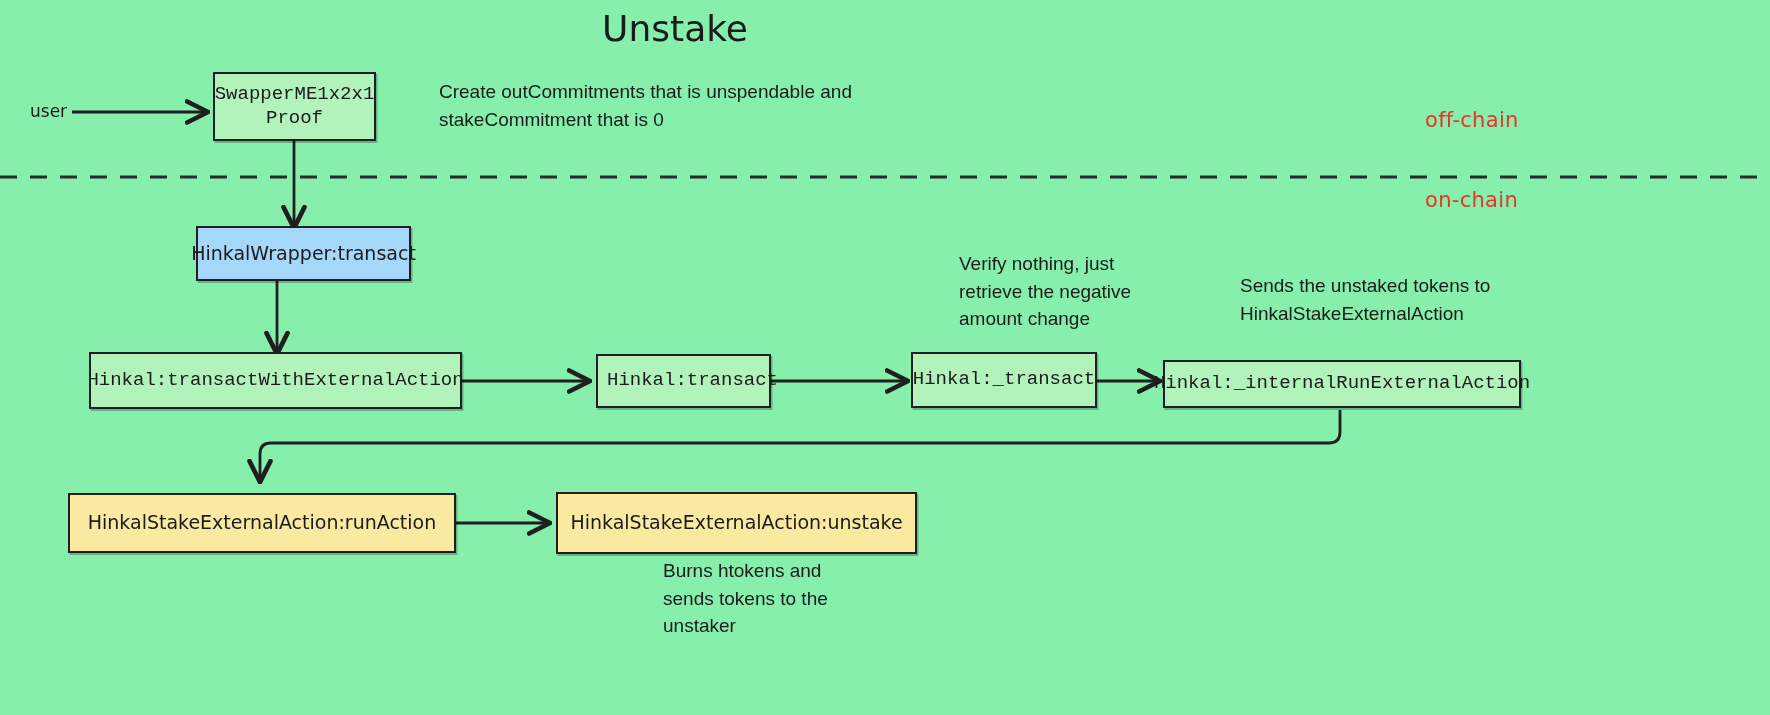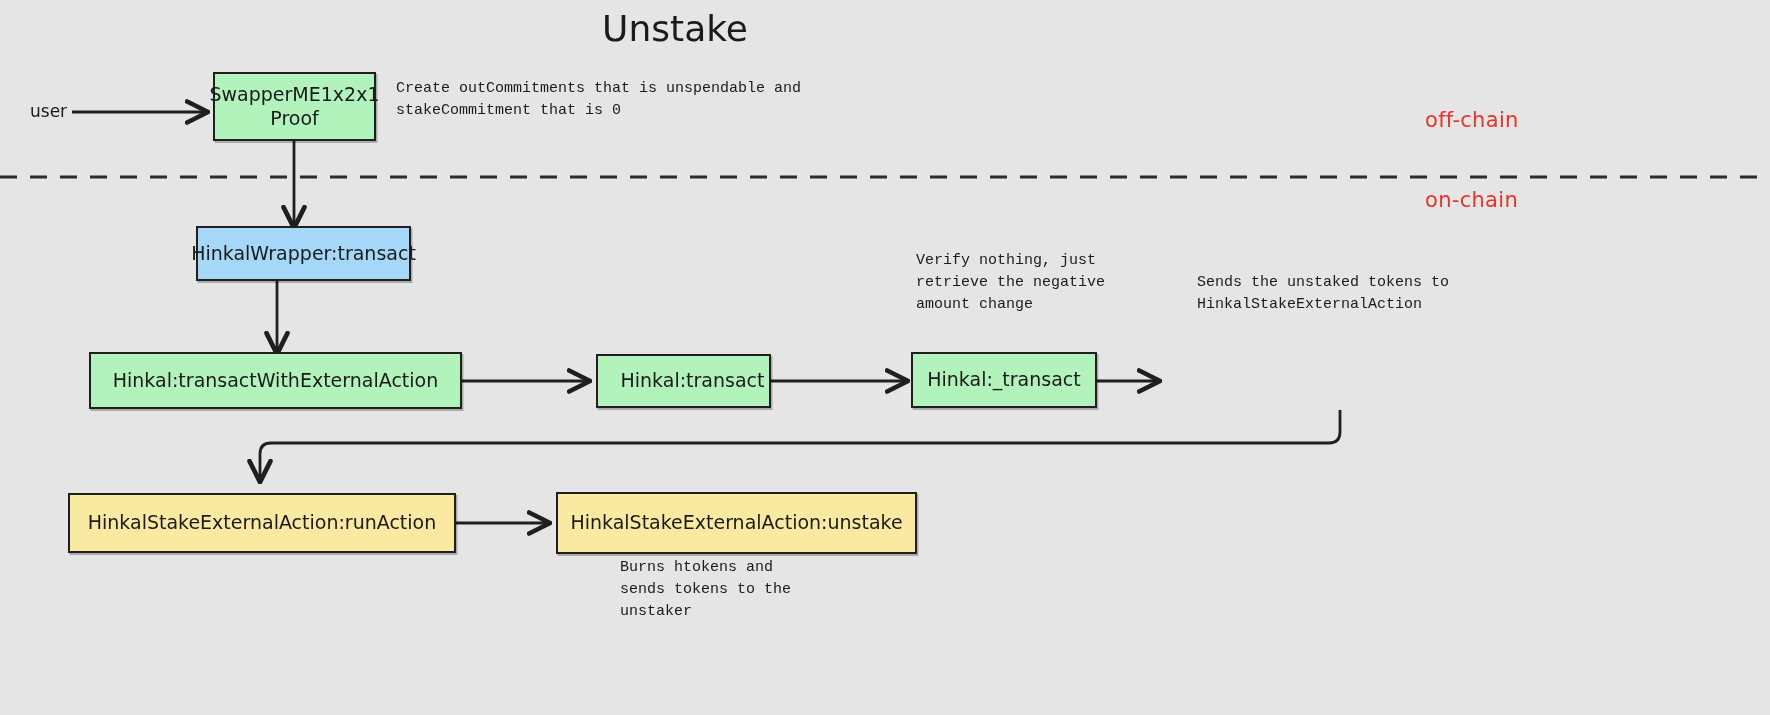--- a/index.html
+++ b/index.html
@@ -7,21 +7,21 @@
     padding: 0;
     background: #ffffff;
   }
   body {
     font-family: "DejaVu Sans", sans-serif;
   }
   #canvas {
     position: relative;
     width: 1770px;
     height: 715px;
-    background: #e5e5e5;
+    background: #86efac;
     overflow: hidden;
   }
   svg.layer {
     position: absolute;
     left: 0;
     top: 0;
     width: 1770px;
     height: 715px;
   }
   .node {
@@ -30,31 +30,32 @@
     border: 2.5px solid #1f1f1f;
     display: flex;
     align-items: center;
     justify-content: center;
     text-align: center;
     font-family: "DejaVu Sans", sans-serif;
     color: #1b1b1b;
     box-shadow: 1.5px 2px 0 rgba(0,0,0,0.25);
     line-height: 1.25;
   }
-  .node-green { background: #b2f2bb; }
+  .node-green { background: #b2f2bb; font-family: Liberation Mono, monospace; }
   .node-blue  { background: #a5d8f8; }
   .node-yellow{ background: #fae9a0; text-align: center; }
 
   .note {
     position: absolute;
     color: #1b1b1b;
-    font-family: Liberation Mono, monospace;
-    font-size: 15px;
+    font-family: Liberation Sans, sans-serif;
+    font-size: 19px;
     line-height: 1.45;
     white-space: pre-line;
+    margin-left: 43px;
   }
   .chain-label {
     position: absolute;
     color: #e8342a;
     font-family: "DejaVu Sans", sans-serif;
     font-size: 21px;
     letter-spacing: 0.3px;
     margin-left: 40px;
   }
   #title {
@@ -115,20 +116,21 @@
 Proof</div>
 
   <div class="node node-blue" style="left:196px; top:226px; width:215px; height:55px; font-size:19px;">HinkalWrapper:transact</div>
 
   <div class="node node-green" style="left:89px; top:352px; width:373px; height:57px; font-size:19px;">Hinkal:transactWithExternalAction</div>
 
   <div class="node node-green" style="left:596px; top:354px; width:175px; height:54px; font-size:19px;padding-left:18px;">Hinkal:transact</div>
 
   <div class="node node-green" style="left:911px; top:352px; width:186px; height:56px; font-size:19px;">Hinkal:_transact</div>
 
+  <div class="node node-green" style="left:1163px; top:360px; width:358px; height:48px; font-size:19px;">Hinkal:_internalRunExternalAction</div>
 
   <div class="node node-yellow" style="left:68px; top:493px; width:388px; height:60px; font-size:19px;">HinkalStakeExternalAction:runAction</div>
 
   <div class="node node-yellow" style="left:556px; top:492px; width:361px; height:62px; font-size:19px;">HinkalStakeExternalAction:unstake</div>
 
   <div class="note" style="left:396px; top:78px; width:470px;">Create outCommitments that is unspendable and
 stakeCommitment that is 0</div>
 
   <div class="note" style="left:1197px; top:272px; width:320px;">Sends the unstaked tokens to
 HinkalStakeExternalAction</div>

